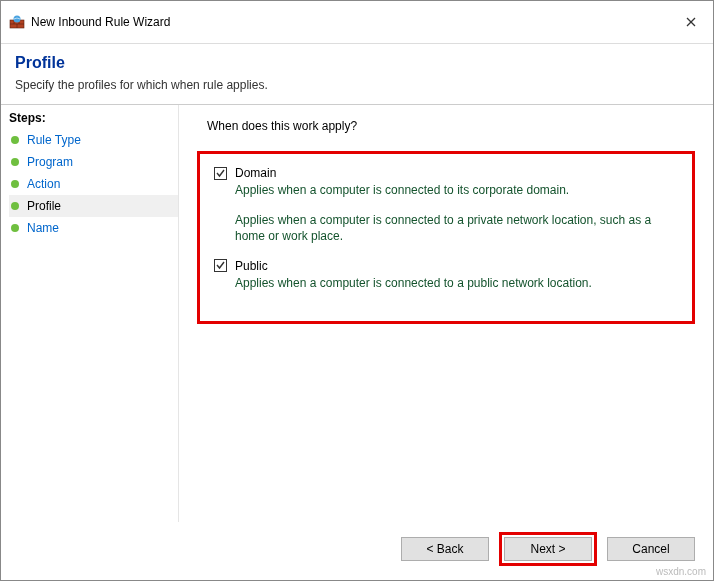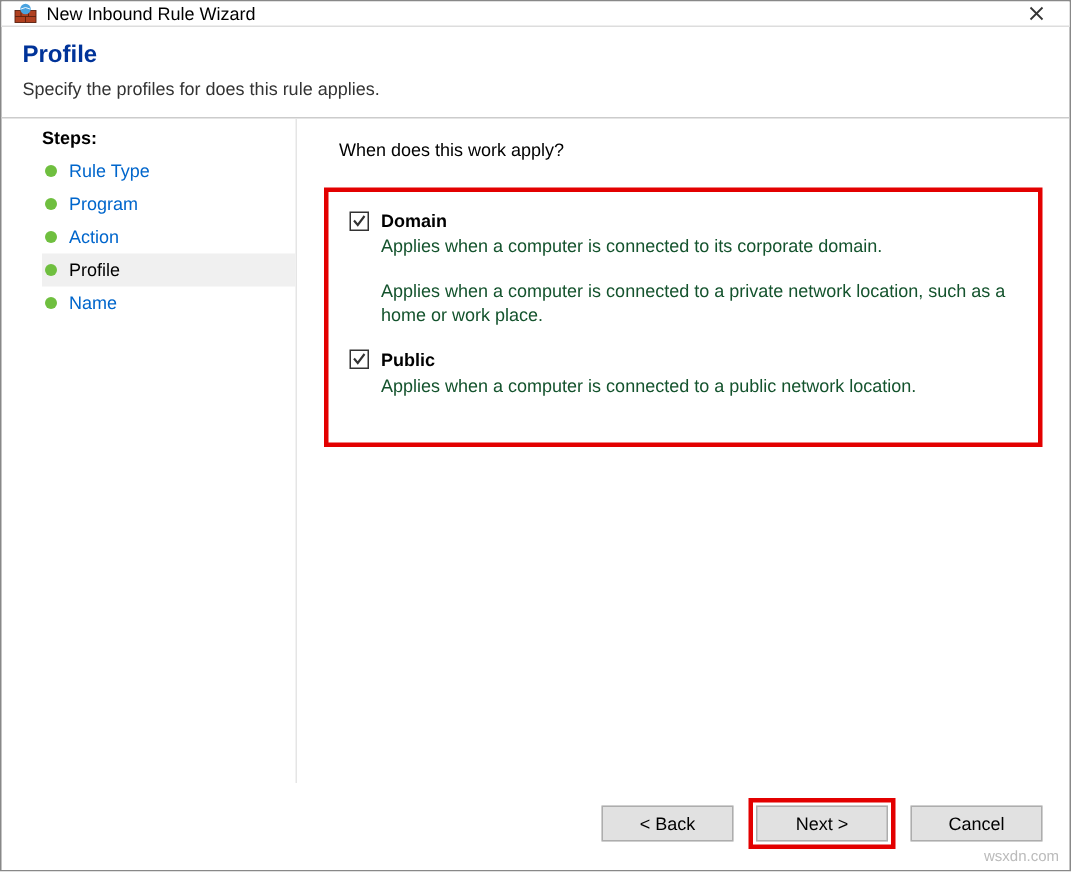--- a/index.html
+++ b/index.html
@@ -15,21 +15,21 @@
       width: 714px;
       height: 581px;
       border: 1px solid #888;
       background: #fff;
       display: flex;
       flex-direction: column;
     }
     .titlebar {
       display: flex;
       align-items: center;
-      height: 17px;
+      height: 43px;
       padding: 0 8px;
       border-bottom: 1px solid #ddd;
       background: #fff;
     }
     .titlebar .icon {
       width: 16px;
       height: 16px;
       margin-right: 6px;
       display: flex;
       align-items: center;
@@ -65,21 +65,20 @@
     }
     .divider {
       height: 1px;
       background: #ccc;
       margin: 0;
     }
     .body {
       flex: 1;
       display: flex;
       overflow: hidden;
-      padding-left: 19px;
     }
     .sidebar {
       width: 178px;
       border-right: 1px solid #e5e5e5;
       padding: 6px 0 0 8px;
     }
     .sidebar .steps-label {
       font-size: 12px;
       font-weight: 700;
       color: #000;
@@ -140,21 +139,21 @@
       background: #fff;
       display: flex;
       align-items: center;
       justify-content: center;
       margin-right: 8px;
       cursor: pointer;
     }
     .chk svg { display: block; }
     .profile-head .name {
       font-size: 12px;
-      font-weight: 700;
+      font-weight: 400;
       color: #000;
     }
     .profile-item .desc {
       font-size: 12px;
       color: #14532d;
       margin-left: 21px;
       margin-top: 2px;
       line-height: 1.35;
     }
     .footer {
@@ -216,21 +215,21 @@
     <span class="close">
       <svg width="10" height="10" viewBox="0 0 10 10">
         <line x1="1" y1="1" x2="9" y2="9" stroke="#333" stroke-width="1.2"></line>
         <line x1="9" y1="1" x2="1" y2="9" stroke="#333" stroke-width="1.2"></line>
       </svg>
     </span>
   </div>
 
   <div class="header">
     <h1>Profile</h1>
-    <p>Specify the profiles for does this rule applies.</p>
+    <p>Specify the profiles for which when rule applies.</p>
   </div>
 
   <div class="divider"></div>
 
   <div class="body">
 
     <div class="sidebar">
       <div class="steps-label">Steps:</div>
 
       <div class="step">

